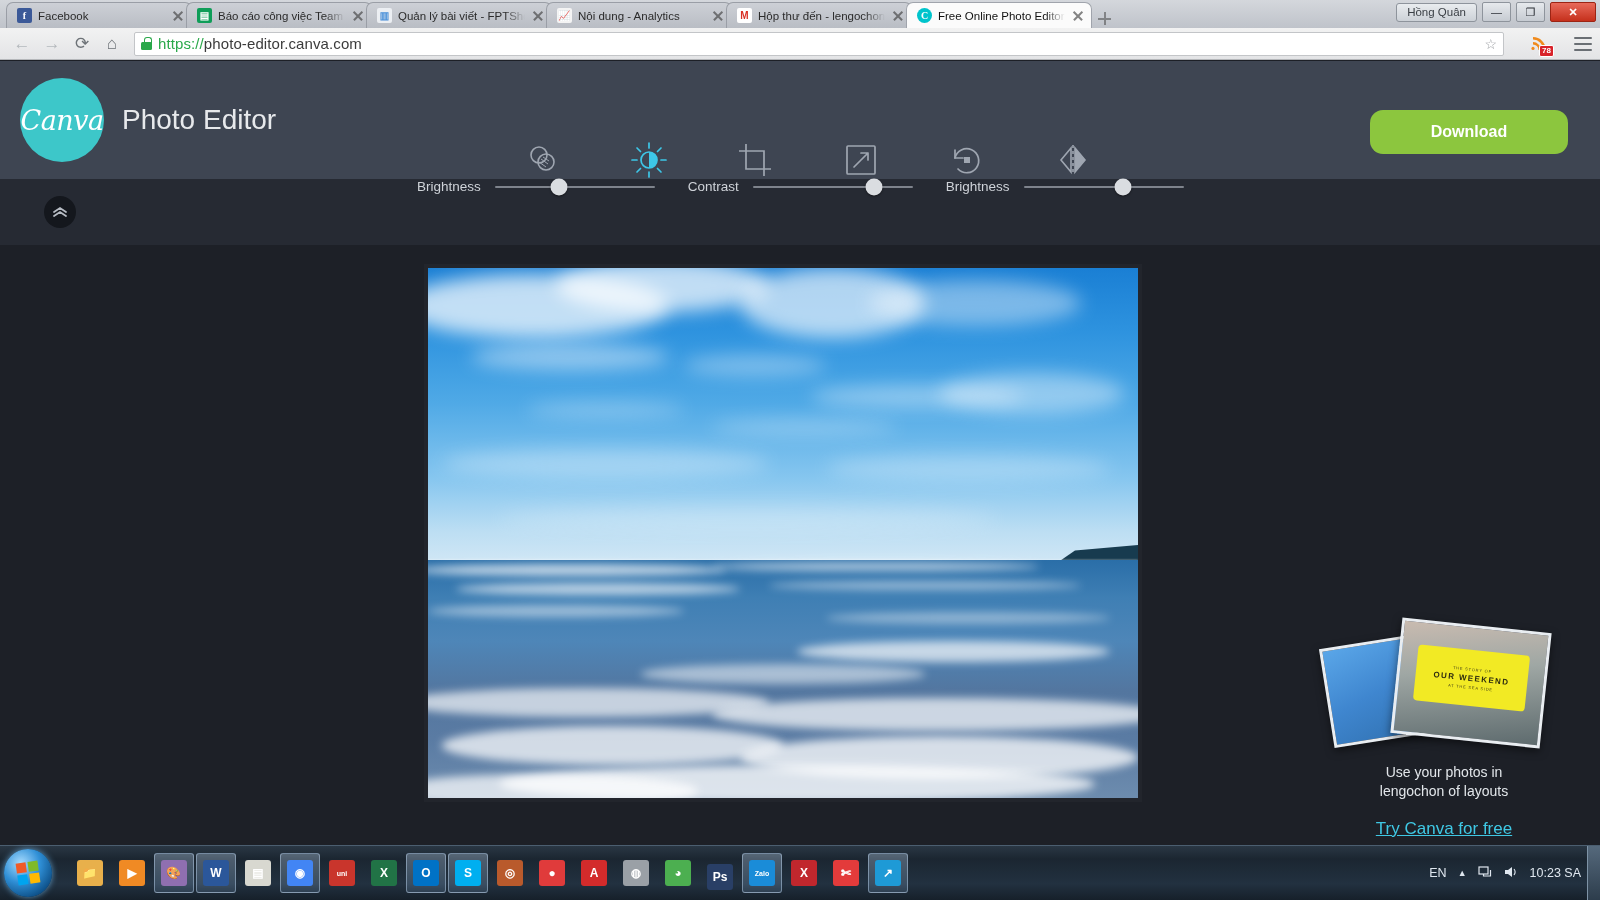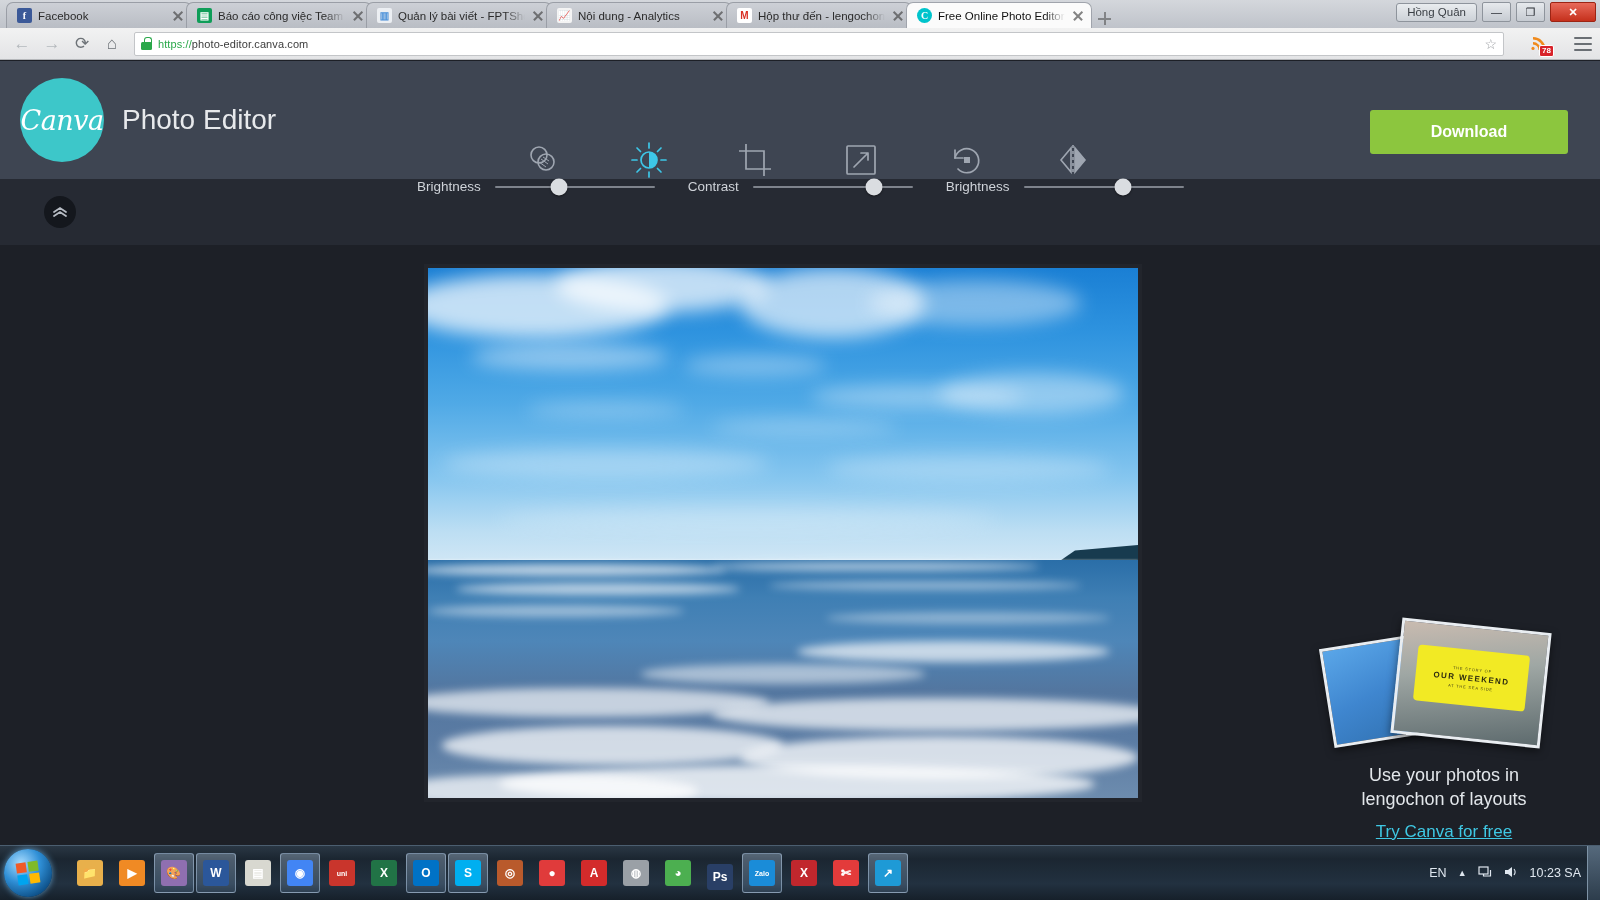--- a/index.html
+++ b/index.html
@@ -108,21 +108,21 @@
     width: 11px; height: 13px; position: relative; flex: 0 0 11px;
   }
   .lock::after {
     content: ""; position: absolute; left: 0; bottom: 0; width: 11px; height: 8px;
     background: #2aa84a; border-radius: 1.5px;
   }
   .lock::before {
     content: ""; position: absolute; left: 2.5px; top: 0; width: 6px; height: 7px;
     border: 1.6px solid #2aa84a; border-bottom: none; border-radius: 3px 3px 0 0;
   }
-  .url { font-size: 11px; color: #3b3b3b; letter-spacing: .1px; }
+  .url { font-size: 15px; color: #3b3b3b; letter-spacing: .1px; }
   .url .scheme { color: #2aa84a; }
   .star { margin-left: auto; font-size: 14px; color: #9a9da1; }
   .rssicon { width: 20px; height: 20px; position: relative; margin: 0 18px; }
   .badge {
     position: absolute; right: -4px; bottom: -3px;
     background: #d8232a; color: #fff; font-size: 8px; font-weight: bold;
     padding: 0 2px; border-radius: 2px; line-height: 10px; border: 1px solid #fff;
   }
   .hamburger { width: 18px; height: 14px; display: flex; flex-direction: column; justify-content: space-between; margin-left: 4px; }
   .hamburger i { display: block; height: 2px; background: #6a6f74; border-radius: 1px; }
@@ -152,21 +152,21 @@
   .tool .glyph { height: 42px; display: flex; align-items: center; justify-content: center; }
   .pointer {
     position: absolute; left: 628px; top: 170px;
     width: 0; height: 0; border-left: 11px solid transparent; border-right: 11px solid transparent;
     border-bottom: 10px solid #262a33;
   }
 
   .dlbtn {
     position: absolute; right: 32px; top: 49px;
     width: 198px; height: 44px; background: #8cc63e; color: #fff;
-    border: none; border-radius: 3px; font-size: 16px; font-weight: bold;
+    border: none; border-radius: 13px; font-size: 16px; font-weight: bold;
     font-family: "Liberation Sans", sans-serif; cursor: pointer;
   }
 
   
   .adjustbar {
     height: 66px; background: #262a33; position: relative;
     display: flex; align-items: center;
   }
   .collapse {
     position: absolute; left: 44px; top: 50%; transform: translateY(-50%);
@@ -221,23 +221,23 @@
     left: 82px; top: 0px; width: 150px; height: 116px; transform: rotate(6deg);
     background: linear-gradient(170deg, #c9bbb0 0%, #9fa7a4 40%, #5e6b6e 100%);
   }
   .yellowtag {
     position: absolute; left: 16px; top: 22px; width: 112px; height: 56px;
     background: #f2ea24; border-radius: 4px;
     display: flex; flex-direction: column; align-items: center; justify-content: center; gap: 2px;
   }
   .tagtext { font-size: 8px; font-weight: bold; letter-spacing: 1.4px; color: #2e2c10; }
   .tagsub { font-size: 4px; letter-spacing: .8px; color: #4a4718; }
-  .promotext { color: #e2e6ea; font-size: 18px; line-height: 1.35; }
+  .promotext { color: #e2e6ea; font-size: 14px; line-height: 1.35; }
   .promolink {
-    display: inline-block; margin-top: 10px; color: #3fc8e4; font-size: 17px;
+    display: inline-block; margin-top: 18px; color: #3fc8e4; font-size: 17px;
     text-decoration: underline;
   }
 
   
   .taskbar {
     position: absolute; left: 0; bottom: 0; width: 1600px; height: 55px;
     background: linear-gradient(to bottom, #2a3744 0%, #1b2631 24%, #223140 70%, #16202a 100%);
     border-top: 1px solid #4b5e70;
     display: flex; align-items: center;
   }

